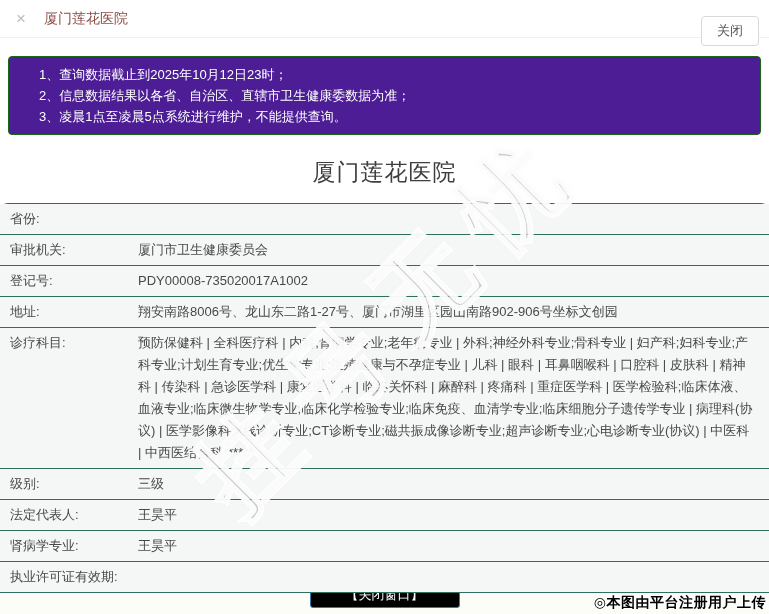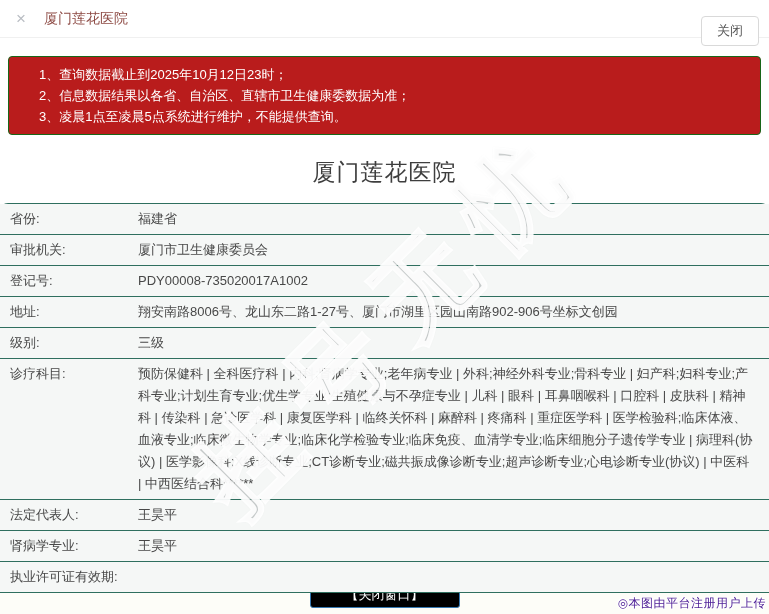--- a/index.html
+++ b/index.html
@@ -43,21 +43,21 @@
     font-size: 13px;
     padding: 5px 15px;
     cursor: pointer;
     font-family: inherit;
     margin-top: 24px;
   }
 
   
   .notice {
     margin: 18px 8px 0 8px;
-    background: #b91c1c;
+    background: #4c1d95;
     border: 1px solid #186618;
     border-radius: 4px;
     color: #ffffff;
     font-size: 13px;
     line-height: 21px;
     padding: 7px 16px 7px 30px;
   }
   .notice-line { white-space: nowrap; }
 
   
@@ -128,23 +128,23 @@
     border-radius: 3px;
     color: #ffffff;
     font-size: 13px;
     cursor: pointer;
     font-family: inherit;
   }
   .footer-note {
     position: absolute;
     right: 3px;
     bottom: 2px;
-    font-size: 12px;
-    font-weight: 400;
-    color: #4c1d95;
+    font-size: 14px;
+    font-weight: 700;
+    color: #000000;
     text-shadow:
       1px 0 0 #fff, -1px 0 0 #fff, 0 1px 0 #fff, 0 -1px 0 #fff,
       1px 1px 0 #fff, -1px -1px 0 #fff;
     letter-spacing: 0.5px;
   }
 </style>
 </head>
 <body>
 
 <div class="page">
@@ -160,41 +160,40 @@
     <div class="notice-line">1、查询数据截止到2025年10月12日23时；</div>
     <div class="notice-line">2、信息数据结果以各省、自治区、直辖市卫生健康委数据为准；</div>
     <div class="notice-line">3、凌晨1点至凌晨5点系统进行维护，不能提供查询。</div>
   </div>
 
   <div class="main-title">厦门莲花医院</div>
 
   <div class="info-table">
     <div class="info-row">
       <div class="row-label">省份:</div>
-      <div class="row-value">福建省</div>
     </div>
     <div class="info-row">
       <div class="row-label">审批机关:</div>
       <div class="row-value">厦门市卫生健康委员会</div>
     </div>
     <div class="info-row">
       <div class="row-label">登记号:</div>
       <div class="row-value">PDY00008-735020017A1002</div>
     </div>
     <div class="info-row">
       <div class="row-label">地址:</div>
       <div class="row-value">翔安南路8006号、龙山东二路1-27号、厦门市湖里区园山南路902-906号坐标文创园</div>
     </div>
     <div class="info-row">
+      <div class="row-label">诊疗科目:</div>
+      <div class="row-value">预防保健科 | 全科医疗科 | 内科;肾病学专业;老年病专业 | 外科;神经外科专业;骨科专业 | 妇产科;妇科专业;产科专业;计划生育专业;优生学专业;生殖健康与不孕症专业 | 儿科 | 眼科 | 耳鼻咽喉科 | 口腔科 | 皮肤科 | 精神科 | 传染科 | 急诊医学科 | 康复医学科 | 临终关怀科 | 麻醉科 | 疼痛科 | 重症医学科 | 医学检验科;临床体液、血液专业;临床微生物学专业;临床化学检验专业;临床免疫、血清学专业;临床细胞分子遗传学专业 | 病理科(协议) | 医学影像科;X线诊断专业;CT诊断专业;磁共振成像诊断专业;超声诊断专业;心电诊断专业(协议) | 中医科 | 中西医结合科******</div>
+    </div>
+    <div class="info-row">
       <div class="row-label">级别:</div>
       <div class="row-value">三级</div>
-    </div>
-    <div class="info-row">
-      <div class="row-label">诊疗科目:</div>
-      <div class="row-value">预防保健科 | 全科医疗科 | 内科;肾病学专业;老年病专业 | 外科;神经外科专业;骨科专业 | 妇产科;妇科专业;产科专业;计划生育专业;优生学专业;生殖健康与不孕症专业 | 儿科 | 眼科 | 耳鼻咽喉科 | 口腔科 | 皮肤科 | 精神科 | 传染科 | 急诊医学科 | 康复医学科 | 临终关怀科 | 麻醉科 | 疼痛科 | 重症医学科 | 医学检验科;临床体液、血液专业;临床微生物学专业;临床化学检验专业;临床免疫、血清学专业;临床细胞分子遗传学专业 | 病理科(协议) | 医学影像科;X线诊断专业;CT诊断专业;磁共振成像诊断专业;超声诊断专业;心电诊断专业(协议) | 中医科 | 中西医结合科******</div>
     </div>
     <div class="info-row">
       <div class="row-label">法定代表人:</div>
       <div class="row-value">王昊平</div>
     </div>
     <div class="info-row">
       <div class="row-label">肾病学专业:</div>
       <div class="row-value">王昊平</div>
     </div>
     <div class="info-row">

